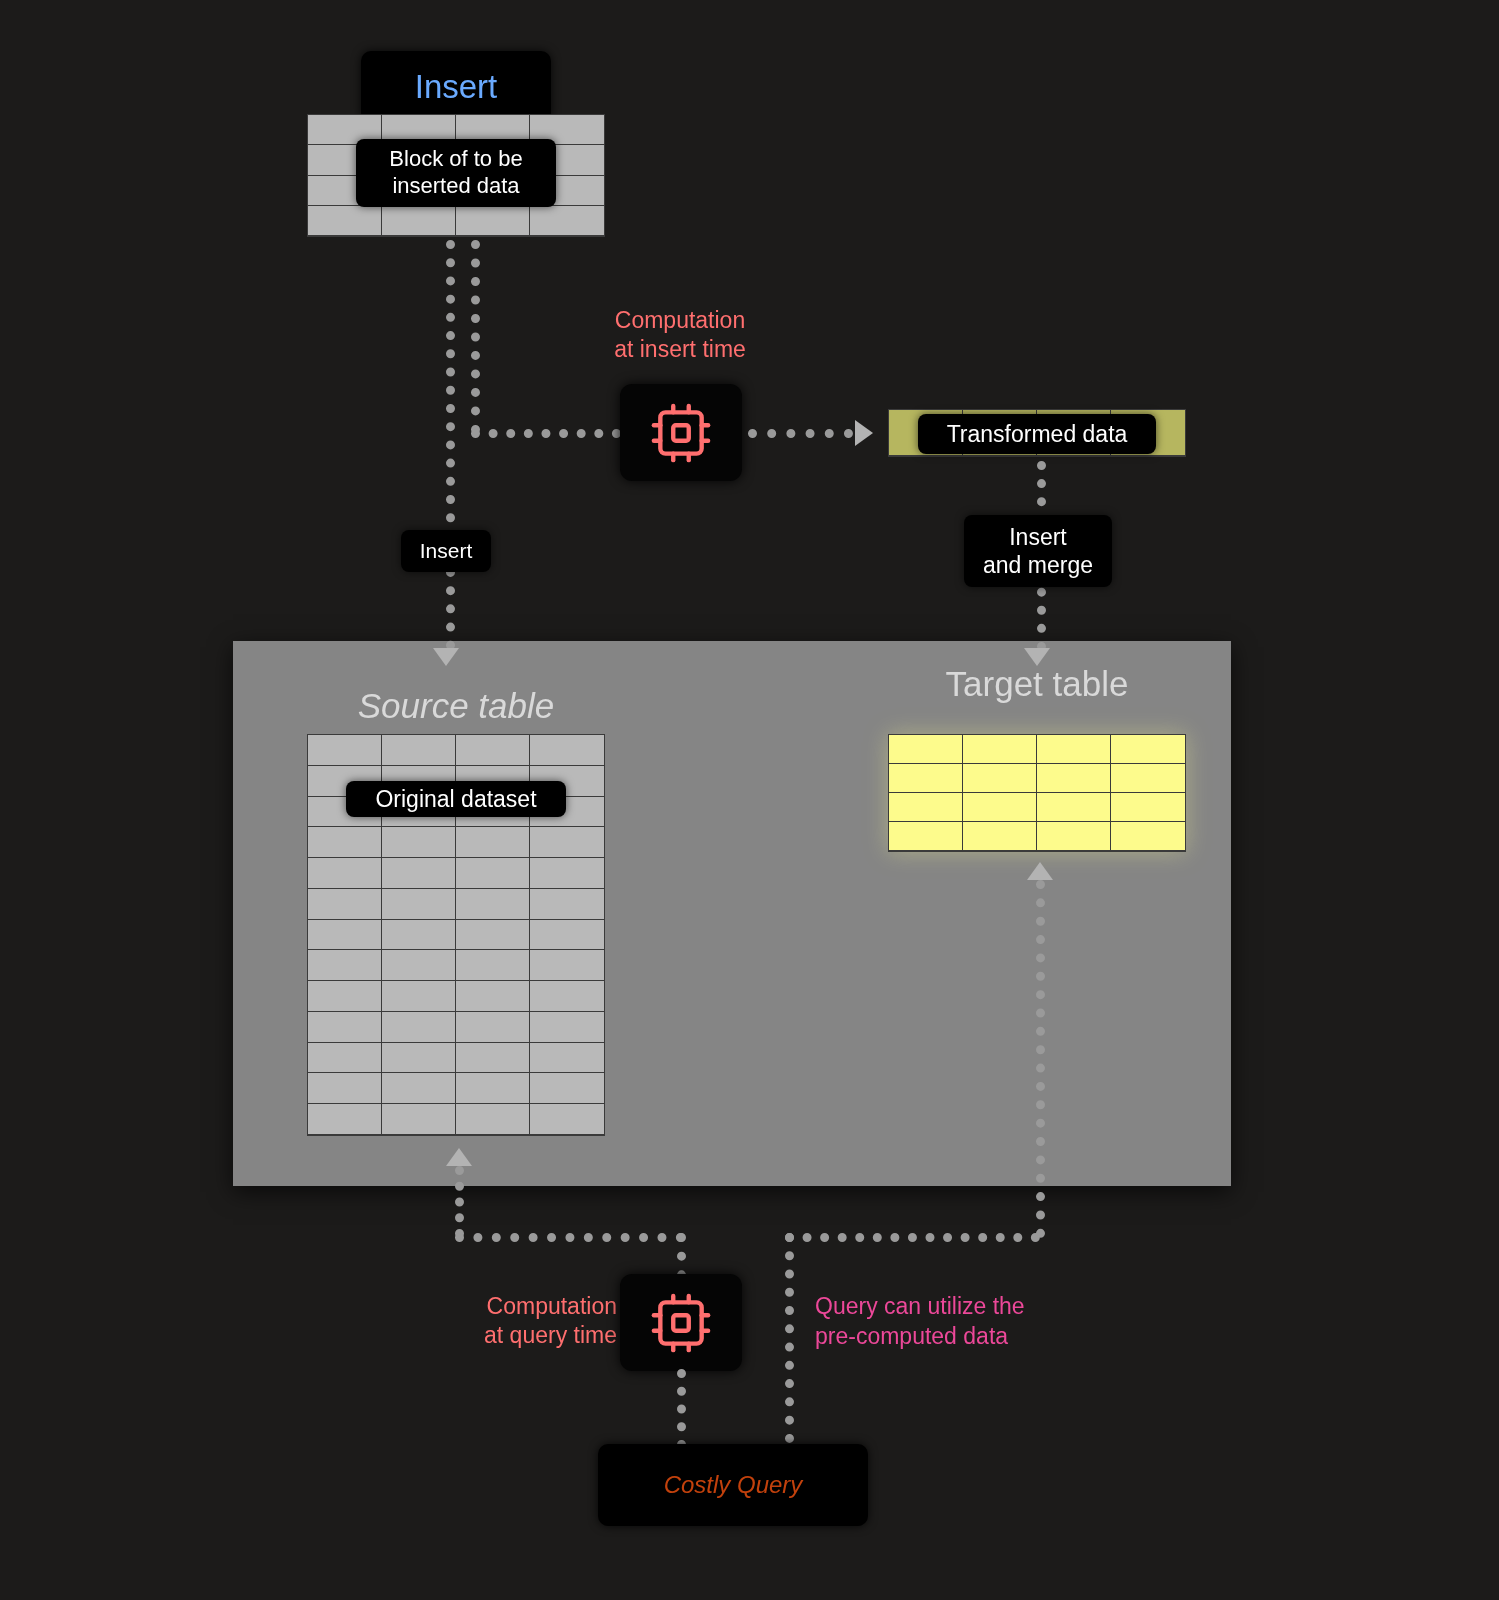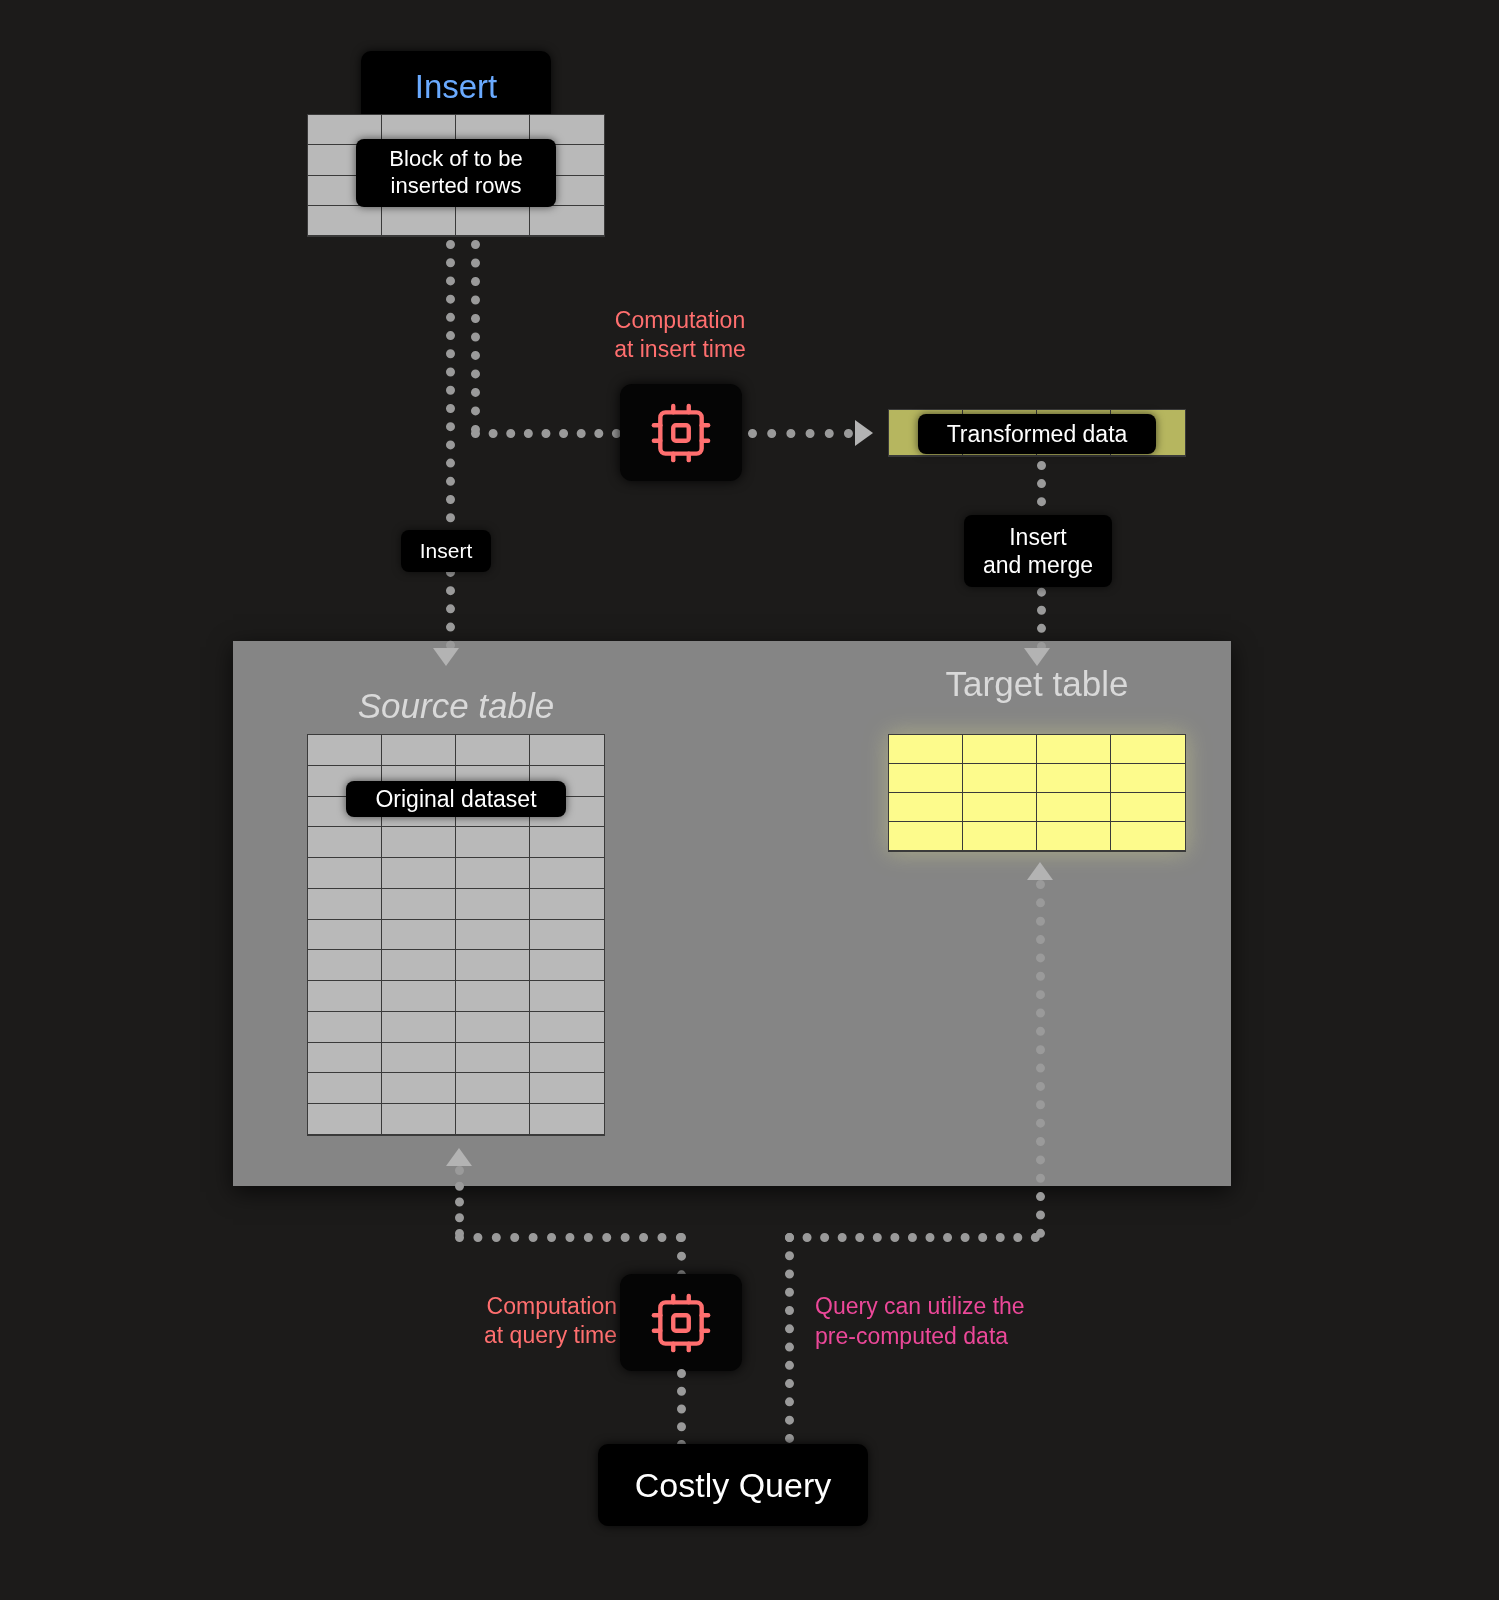--- a/index.html
+++ b/index.html
@@ -153,21 +153,21 @@
     <div class="cell"></div>
     <div class="cell"></div>
     <div class="cell"></div>
     <div class="cell"></div>
     <div class="cell"></div>
     <div class="cell"></div>
   </div>
 
   <div class="abs label-pill" id="block-label" style="left:356px; top:115px; width:200px; height:68px; font-size:22px; flex-direction:column;">
     <span>Block of to be</span>
-    <span>inserted rows</span>
+    <span>inserted data</span>
   </div>
 
   <div class="abs dot-v" style="left:446px; top:216px; height:410px;"></div>
   <div class="abs arrow-down" style="left:433px; top:624px;"></div>
 
   <div class="abs label-pill" id="insert-pill" style="left:401px; top:506px; width:90px; height:42px; font-size:21px;">Insert</div>
 
   <div class="abs dot-v" style="left:471px; top:216px; height:194px;"></div>
 
   <div class="abs dot-h" style="left:471px; top:405px; width:150px;"></div>
@@ -323,16 +323,16 @@
   </div>
 
   <div class="abs dot-v" style="left:677px; top:1345px; height:80px;"></div>
 
   <div class="abs" style="left:815px; top:1268px; width:260px; font-size:23px; color:#ec4899; line-height:1.3;">
     <div>Query can utilize the</div>
     <div>pre-computed data</div>
   </div>
 
   <div class="abs dark-box" id="costly-query-box" style="left:598px; top:1420px; width:270px; height:82px;">
-    <span style="color:#ffffff; font-size:34px;">Costly Query</span>
+    <span style="color:#c2410c; font-size:24px;font-style:italic;">Costly Query</span>
   </div>
 
 </div>
 
 </body></html>

